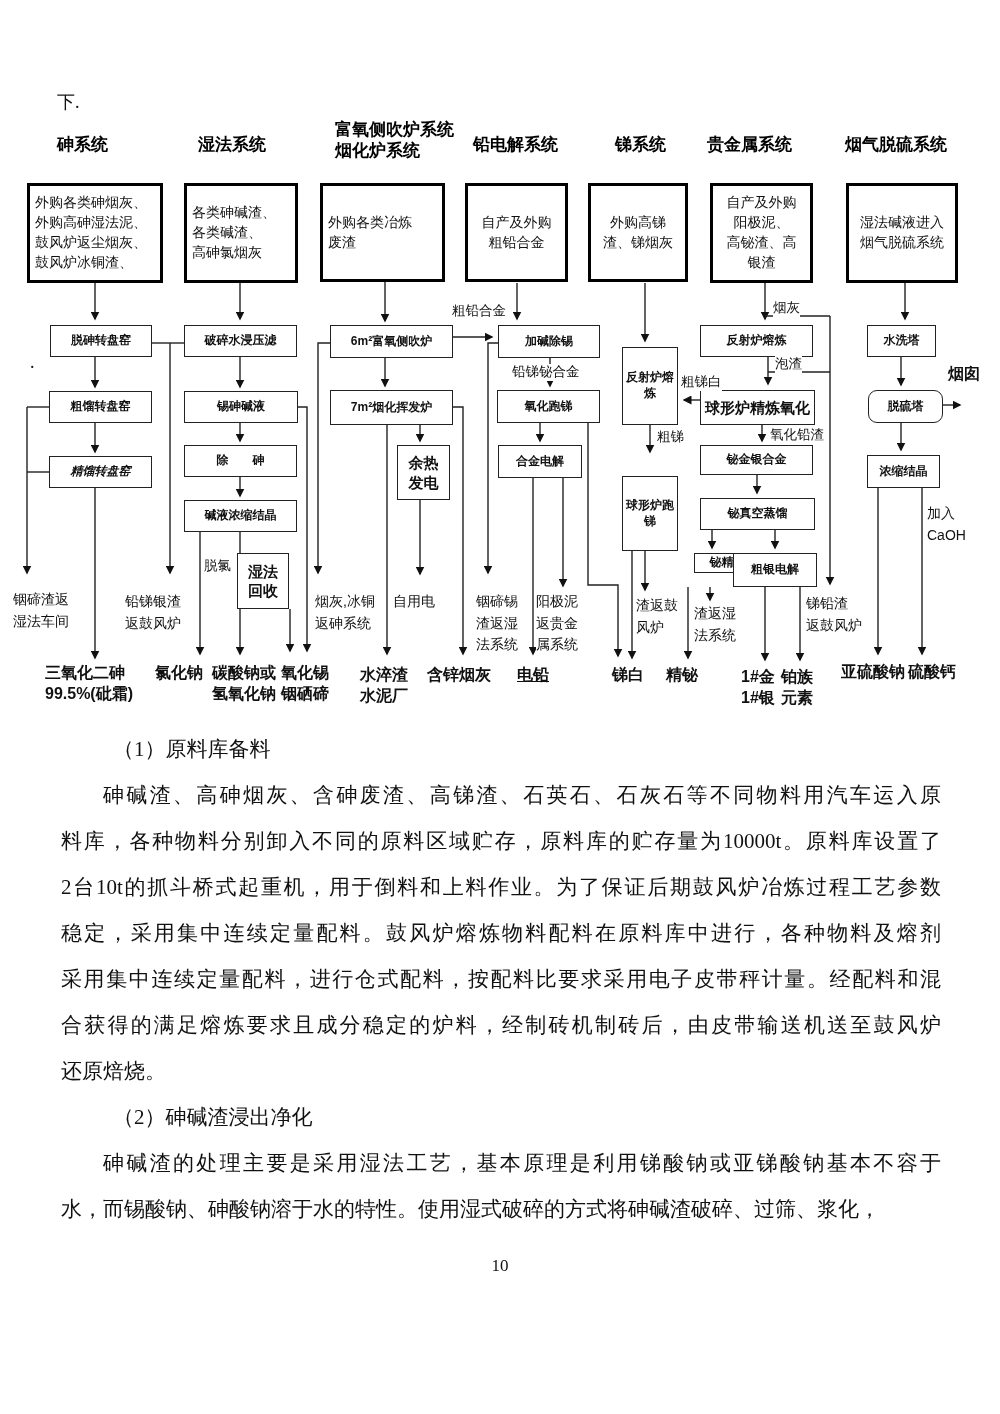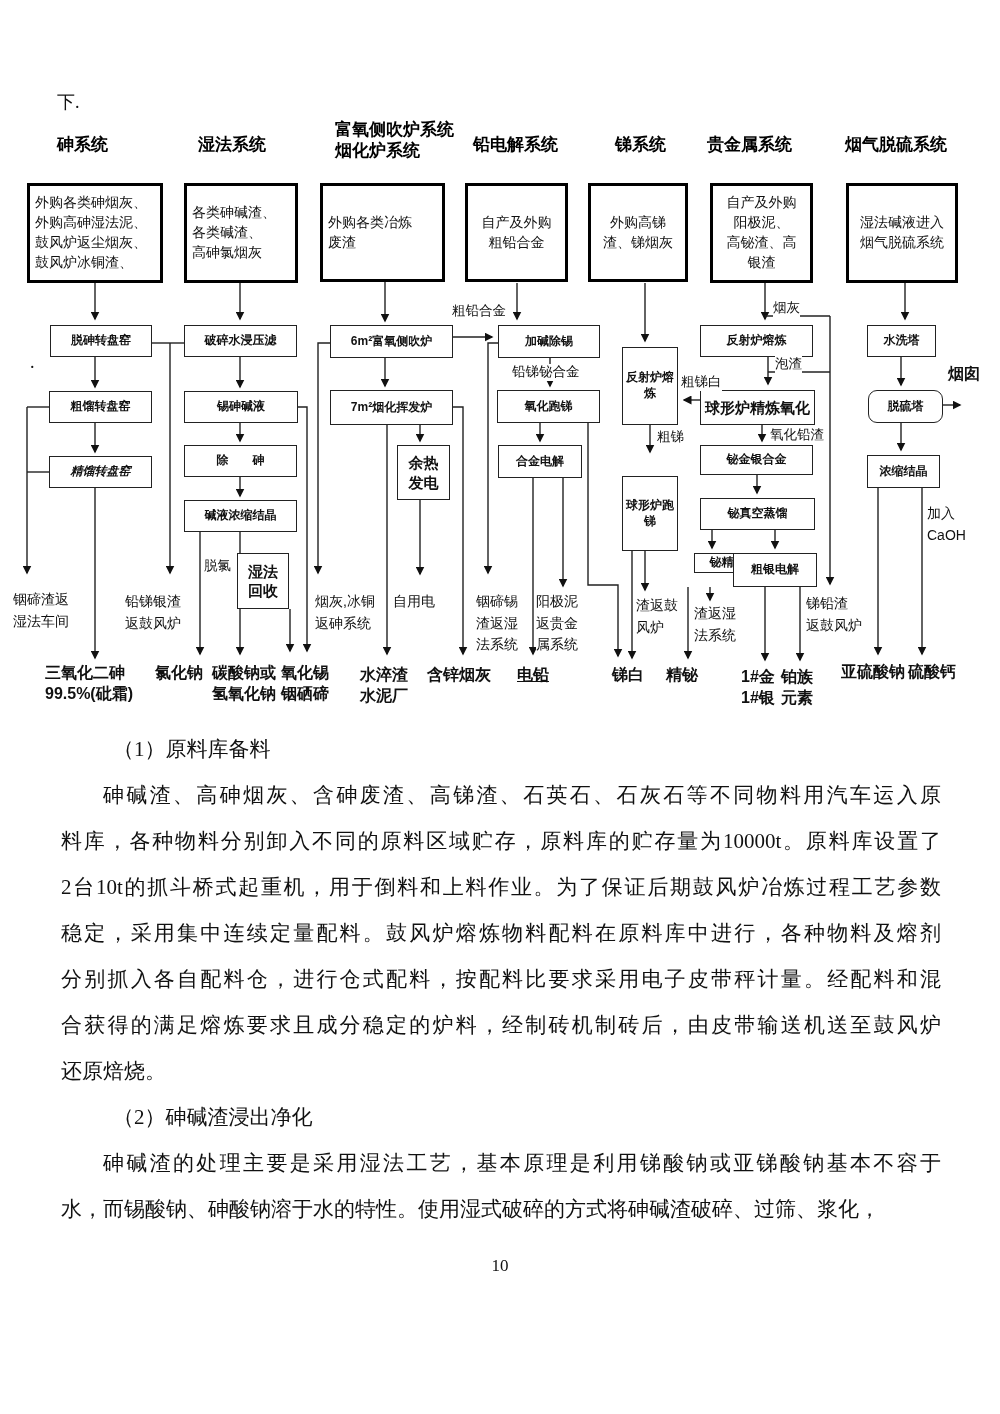--- a/index.html
+++ b/index.html
@@ -226,21 +226,21 @@
 元素</div>
   <div class="abs prod" style="left:841px;top:662px;">亚硫酸钠</div>
   <div class="abs prod" style="left:908px;top:662px;">硫酸钙</div>
 
   <div class="body-txt">
     <div class="sec-h">（1）原料库备料</div>
     <div class="bline first">砷碱渣、高砷烟灰、含砷废渣、高锑渣、石英石、石灰石等不同物料用汽车运入原</div>
     <div class="bline">料库，各种物料分别卸入不同的原料区域贮存，原料库的贮存量为10000t。原料库设置了</div>
     <div class="bline">2台10t的抓斗桥式起重机，用于倒料和上料作业。为了保证后期鼓风炉冶炼过程工艺参数</div>
     <div class="bline">稳定，采用集中连续定量配料。鼓风炉熔炼物料配料在原料库中进行，各种物料及熔剂</div>
-    <div class="bline">分别抓入各自配料仓，进行仓式配料，按配料比要求采用电子皮带秤计量。经配料和混</div>
+    <div class="bline">采用集中连续定量配料，进行仓式配料，按配料比要求采用电子皮带秤计量。经配料和混</div>
     <div class="bline">合获得的满足熔炼要求且成分稳定的炉料，经制砖机制砖后，由皮带输送机送至鼓风炉</div>
     <div class="bline last">还原焙烧。</div>
     <div class="sec-h">（2）砷碱渣浸出净化</div>
     <div class="bline first">砷碱渣的处理主要是采用湿法工艺，基本原理是利用锑酸钠或亚锑酸钠基本不容于</div>
     <div class="bline last">水，而锡酸钠、砷酸钠溶于水的特性。使用湿式破碎的方式将砷碱渣破碎、过筛、浆化，</div>
   </div>
 
   <div class="pageno">10</div>
 </div>
 

